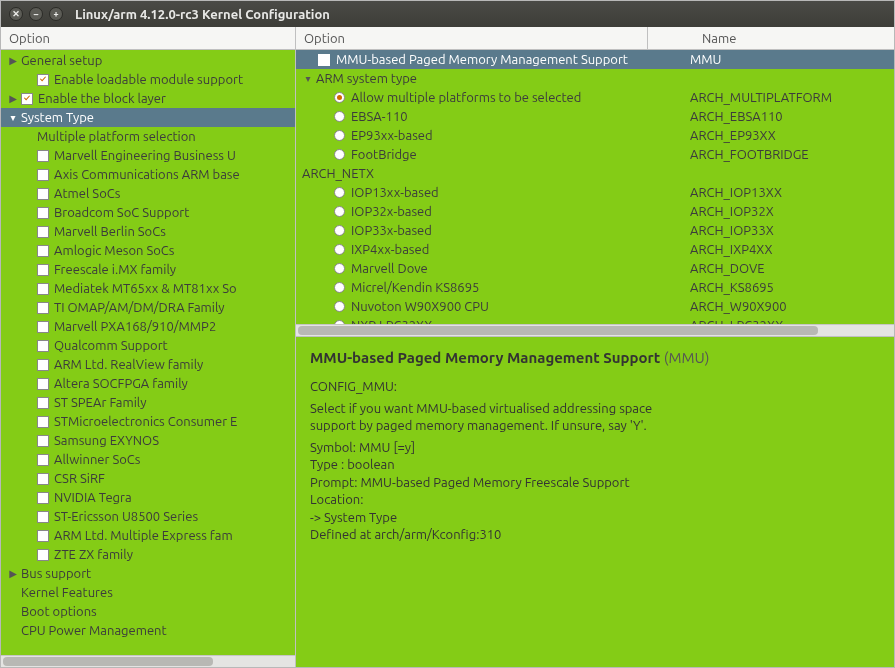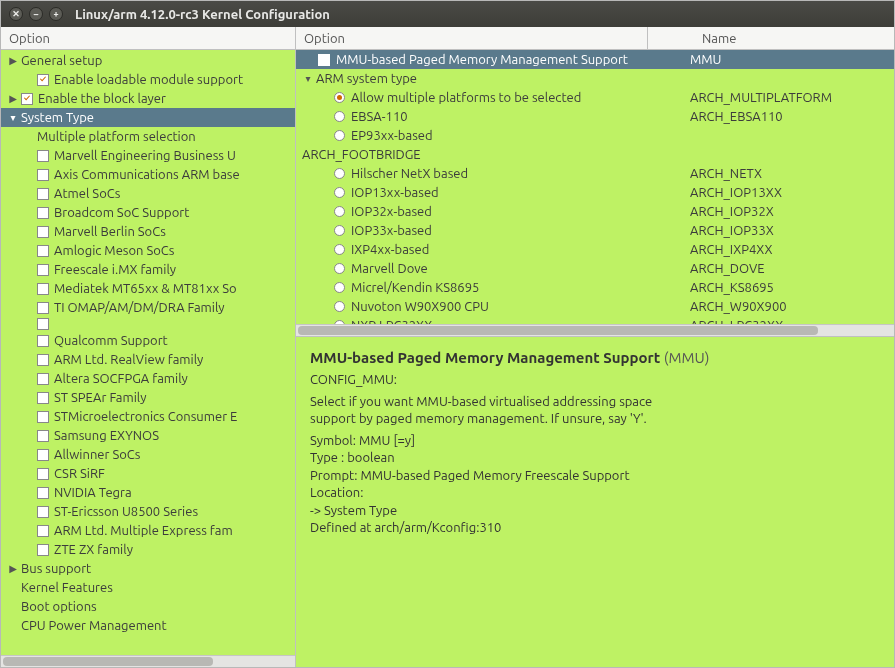--- a/index.html
+++ b/index.html
@@ -34,21 +34,21 @@
   width: 14px; height: 14px; border-radius: 50%;
   background: #5c5c56;
   border: 1px solid #2a2a26;
   display: flex; align-items: center; justify-content: center;
   font-size: 9px; color: #ededea;
   line-height: 1;
 }
 .body {
   flex: 1;
   display: flex;
-  background: #bef264;
+  background: #84cc16;
   overflow: hidden;
 }
 .left-pane {
   width: 295px;
   border-right: 1px solid #c0c0c0;
   display: flex;
   flex-direction: column;
   overflow: hidden;
 }
 .col-header {
@@ -145,21 +145,21 @@
 .right-row .radio.on::after {
   content: ""; width: 5px; height: 5px; background: #cf6a00; border-radius: 50%;
 }
 .right-bottom {
   flex: 1;
   padding: 12px 14px;
   overflow-y: auto;
   font-size: 13px;
   color: #333;
 }
-.right-bottom h3 { font-size: 15px; font-weight: bold; margin-bottom: 5px; }
+.right-bottom h3 { font-size: 15px; font-weight: bold; margin-bottom: 12px; }
 .right-bottom h3 .sym { font-weight: normal; color: #555; }
 .right-bottom p { margin: 4px 0 0 0; line-height: 1.35;}
 .tree::-webkit-scrollbar, .right-tree::-webkit-scrollbar, .right-bottom::-webkit-scrollbar { width: 10px; height:10px; }
 .tree::-webkit-scrollbar-thumb, .right-tree::-webkit-scrollbar-thumb, .right-bottom::-webkit-scrollbar-thumb { background: #b8b8b4; border-radius: 4px; }
 </style>
 </head>
 <body>
 
 <div class="window">
   <div class="titlebar">
@@ -254,20 +254,21 @@
           <div class="tree-row">
             <span style="display: inline-block; width: 16px;"></span>
             <span class="expander"></span>
             <span class="check"></span>
             <span>TI OMAP/AM/DM/DRA Family</span>
           </div>
           <div class="tree-row">
             <span style="display: inline-block; width: 16px;"></span>
             <span class="expander"></span>
             <span class="check"></span>
+            <span>Marvell PXA168/910/MMP2</span>
           </div>
           <div class="tree-row">
             <span style="display: inline-block; width: 16px;"></span>
             <span class="expander"></span>
             <span class="check"></span>
             <span>Qualcomm Support</span>
           </div>
           <div class="tree-row">
             <span style="display: inline-block; width: 16px;"></span>
             <span class="expander"></span>
@@ -398,30 +399,31 @@
                 <span>EBSA-110</span>
               </div>
               <div class="col2">ARCH_EBSA110</div>
             </div>
             <div class="right-row">
               <div class="col1">
                 <span style="display: inline-block; width: 32px;"></span>
                 <span class="radio"></span>
                 <span>EP93xx-based</span>
               </div>
-            </div>
-            <div class="right-row">
+              <div class="col2">ARCH_EP93XX</div>
+            </div>
+            <div class="right-row">
+              <div class="col1">
+                <span style="display: inline-block; width: 32px;"></span>
+                <span class="radio"></span>
+                <span>FootBridge</span>
+              </div>
               <div class="col2">ARCH_FOOTBRIDGE</div>
             </div>
             <div class="right-row">
-              <div class="col1">
-                <span style="display: inline-block; width: 32px;"></span>
-                <span class="radio"></span>
-                <span>Hilscher NetX based</span>
-              </div>
               <div class="col2">ARCH_NETX</div>
             </div>
             <div class="right-row">
               <div class="col1">
                 <span style="display: inline-block; width: 32px;"></span>
                 <span class="radio"></span>
                 <span>IOP13xx-based</span>
               </div>
               <div class="col2">ARCH_IOP13XX</div>
             </div>

